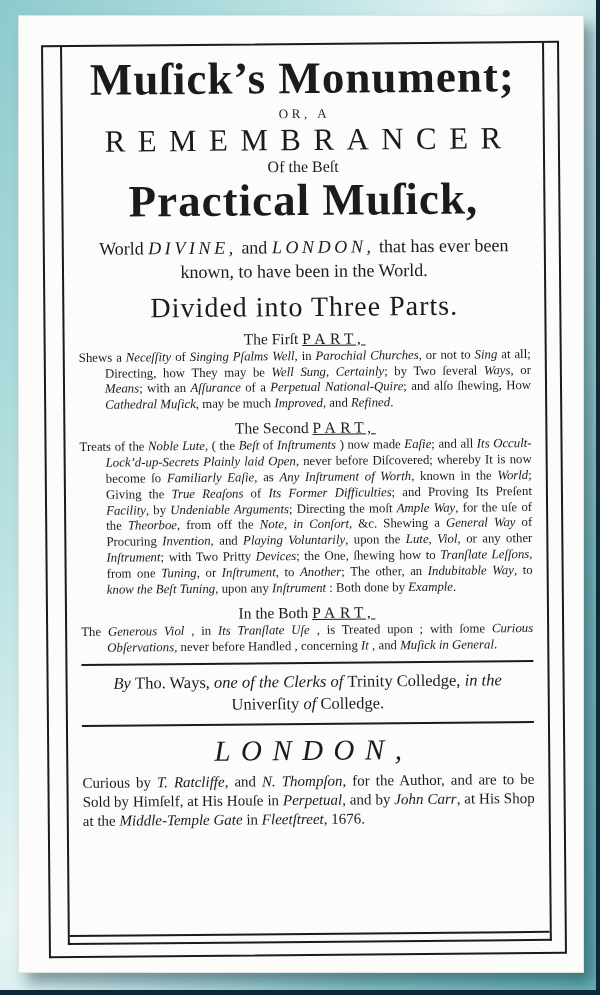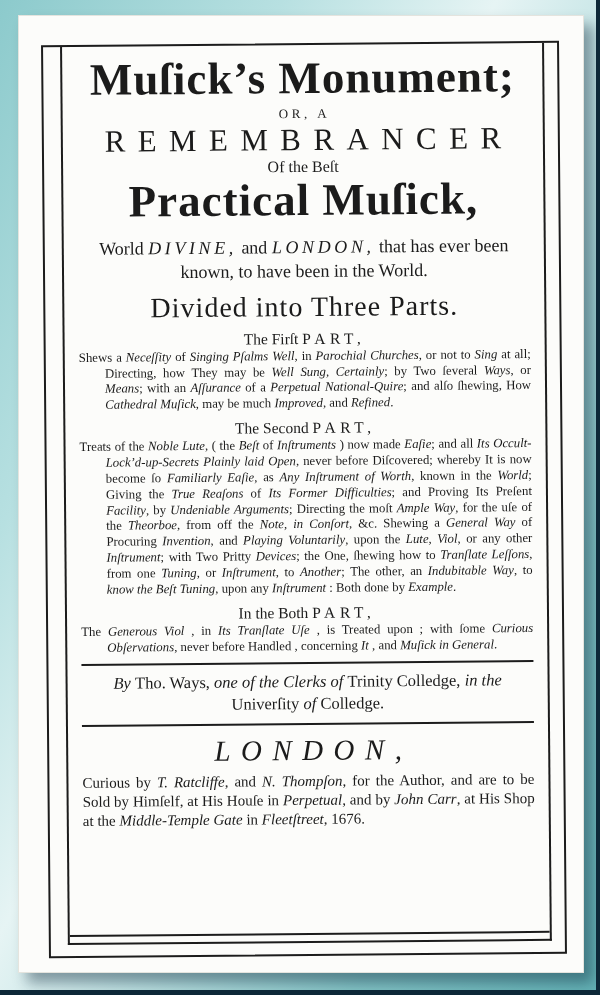--- a/index.html
+++ b/index.html
@@ -53,21 +53,21 @@
   }
   .t-ofb { font-size: 16px; text-align: center; margin-top: 2px; }
   .t-prac {
     font-size: 45px; line-height: 1.06; font-weight: bold;
     text-align: center; margin-top: 1px; letter-spacing: 1px;
   }
   .t-sub { font-size: 18px; line-height: 1.32; text-align: center; margin: 11px 2px 0 2px; }
   .sp-caps { letter-spacing: 0.20em; }
   .t-div { font-size: 28px; line-height: 1.12; text-align: center; margin-top: 8px; letter-spacing: 1px; }
   .p-head { font-size: 15.5px; text-align: center; margin: 7px 0 1px 0; }
-  .sp-part { letter-spacing: 0.30em; }
+  .sp-part { letter-spacing: 0.30em; text-decoration: underline; }
   .body-p {
     font-size: 12.8px; line-height: 1.24; text-align: justify;
     margin: 1px 0 0 0; padding-left: 26px; text-indent: -26px;
   }
   .rule { border-top: 2px solid #1c1c1c; margin: 8px 0 0 0; }
   .t-author { font-size: 16.5px; line-height: 1.32; text-align: center; margin: 7px 8px 6px 8px; }
   .t-london {
     font-size: 29px; font-style: italic; letter-spacing: 0.36em; text-indent: 0.36em;
     text-align: center; margin-top: 9px;
   }

